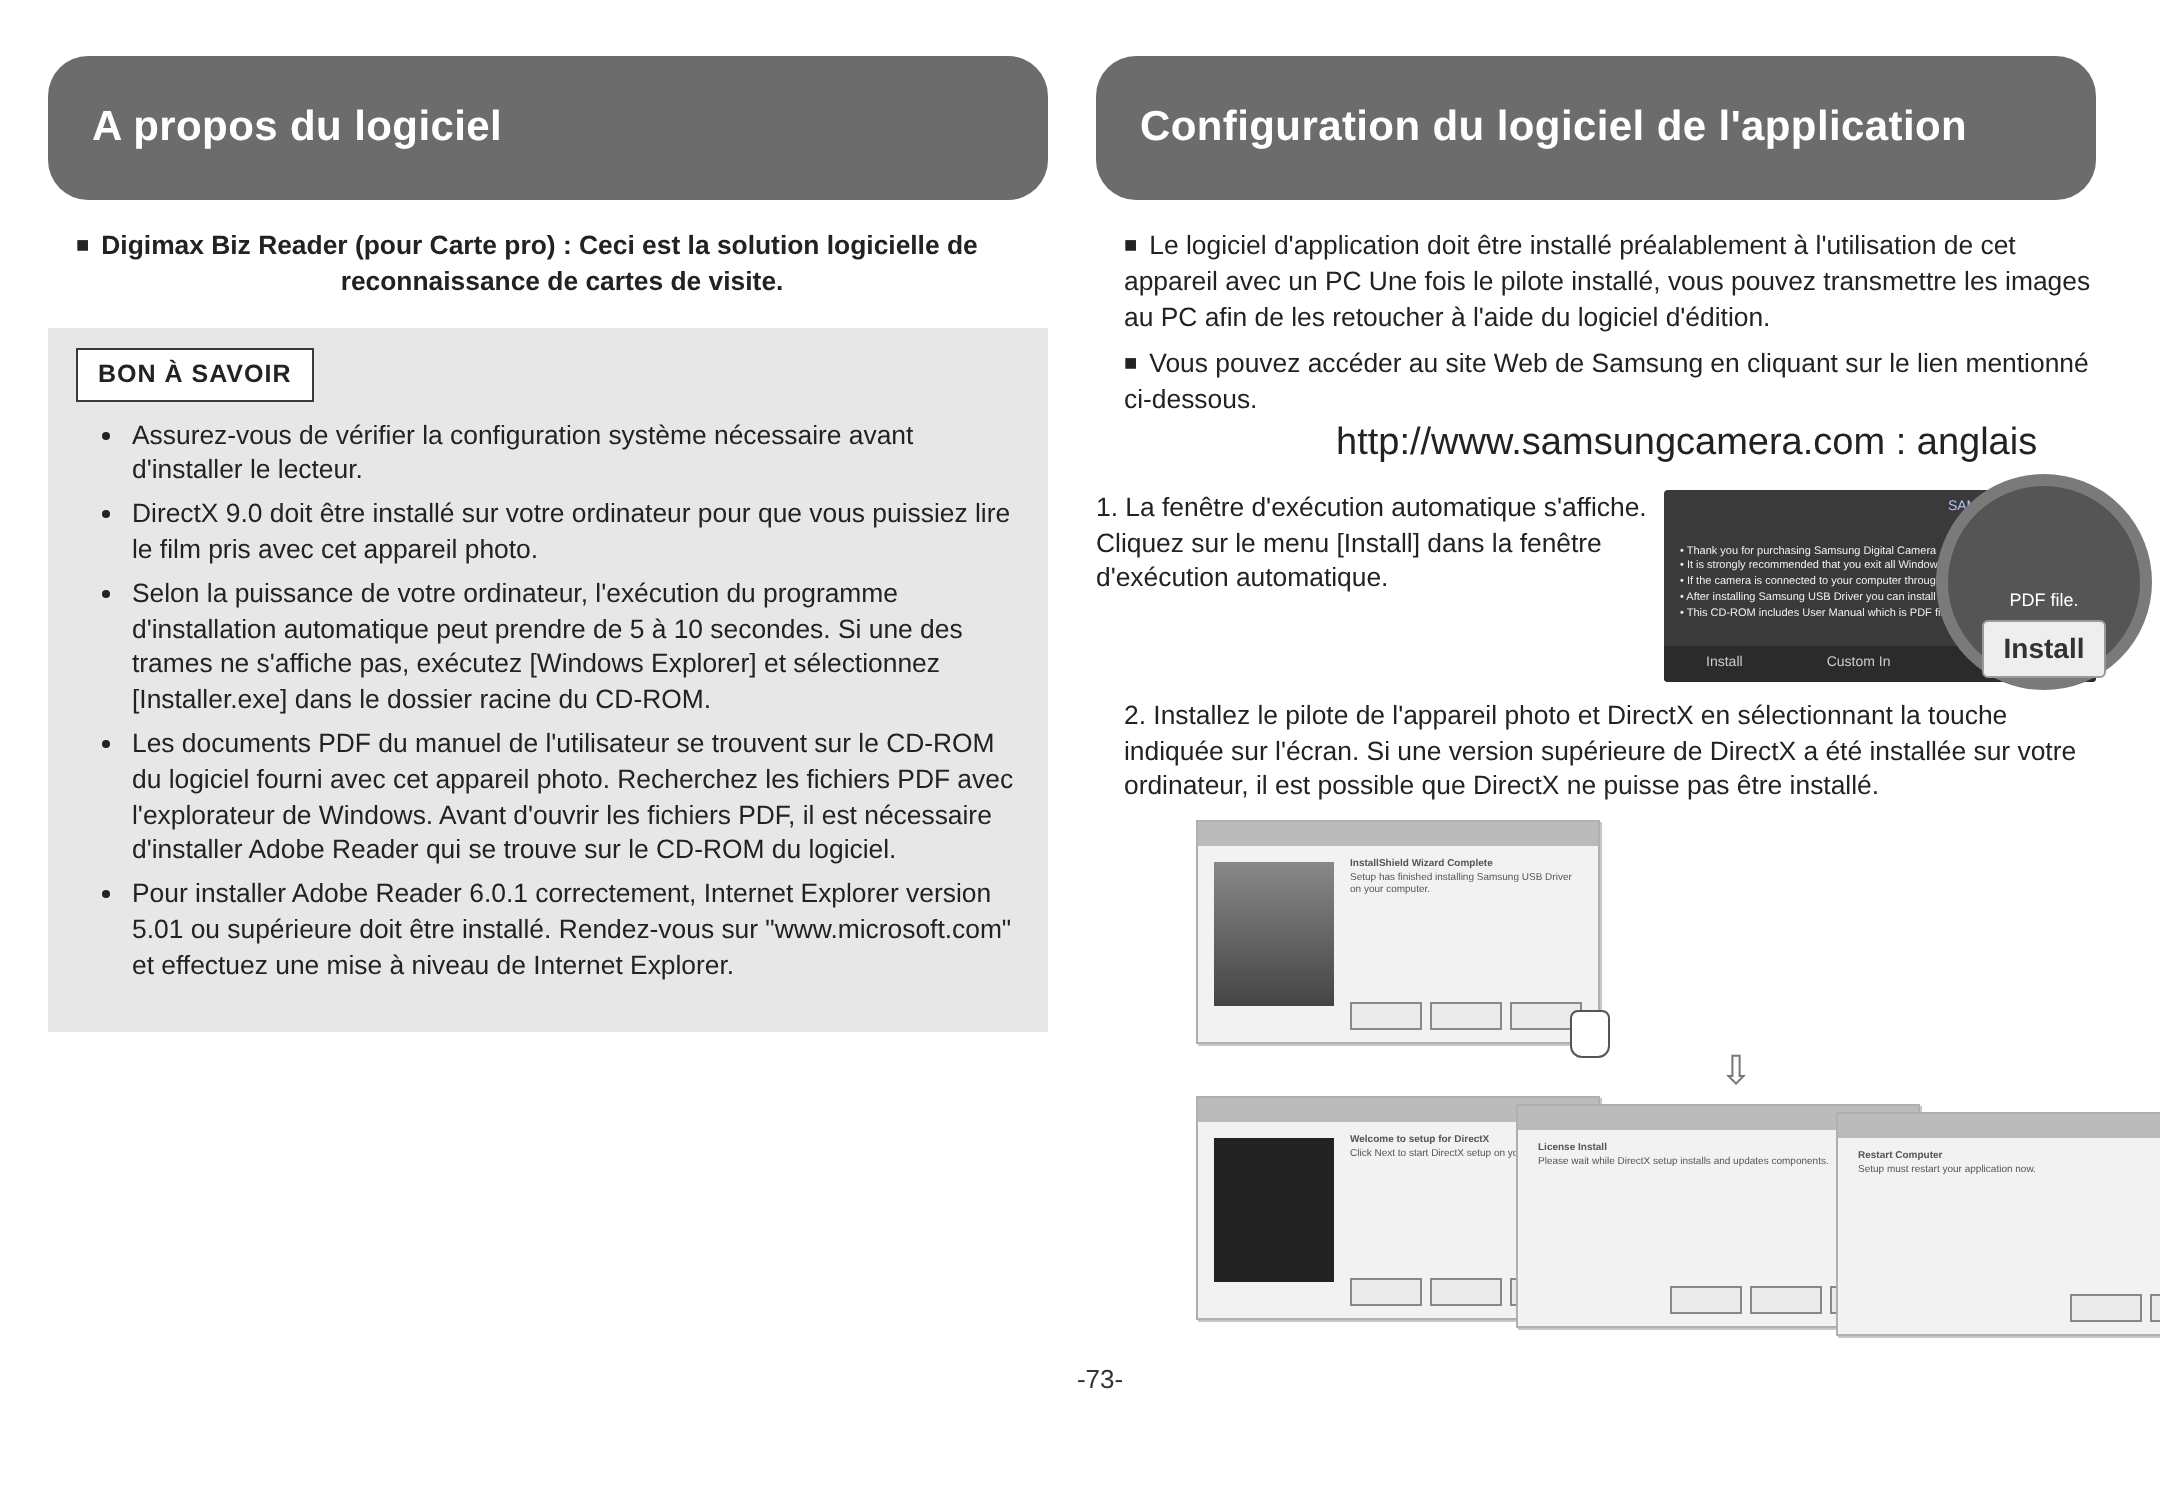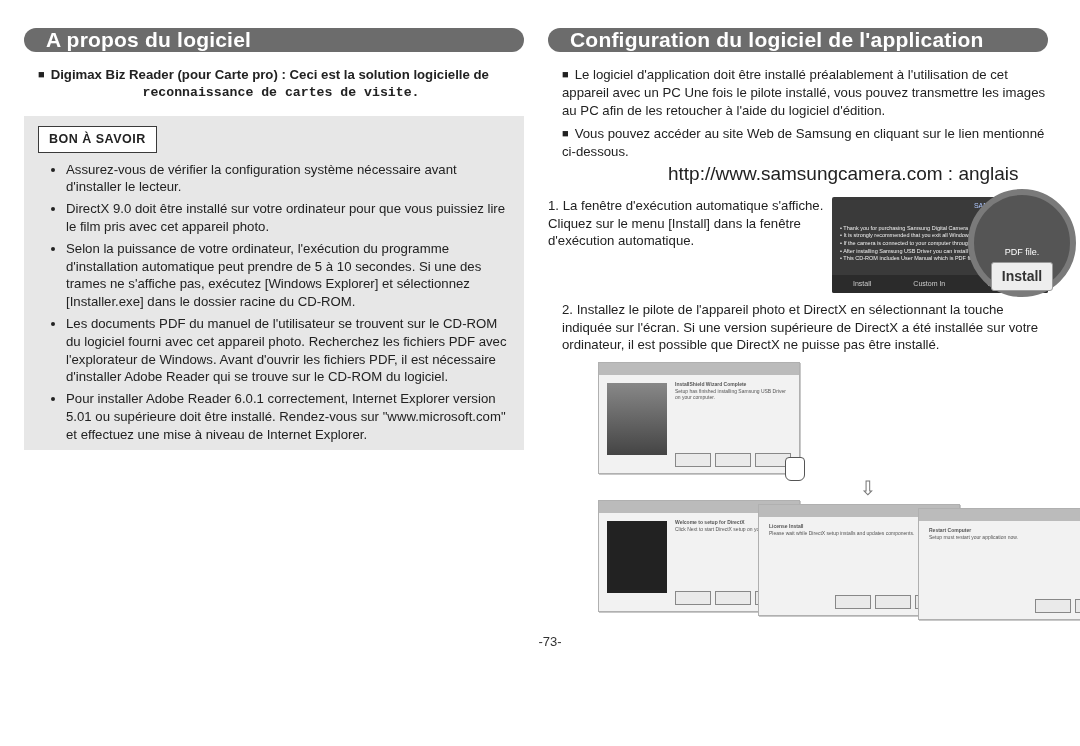--- a/index.html
+++ b/index.html
@@ -20,21 +20,21 @@
   }
   .col {
     width: 500px;
     box-sizing: border-box;
   }
   .title-pill {
     background: #6c6c6c;
     color: #fff;
     font-weight: bold;
     font-size: 21px;
-    padding: 0 22px;
+    padding: 24px 22px;
     border-radius: 20px;
     margin-bottom: 14px;
     letter-spacing: 0.2px;
     display: block;
   }
   .title-pill.right {
     text-align: left;
   }
   .body {
     font-size: 13.2px;
@@ -50,21 +50,21 @@
     position: relative;
     top: -1px;
   }
   .sub {
     padding-left: 20px;
     margin-bottom: 6px;
   }
   .bon-box {
     background: #e7e7e7;
     margin-top: 14px;
-    padding: 10px 14px 2px 14px;
+    padding: 10px 14px 20px 14px;
   }
   .bon-label {
     display: inline-block;
     border: 1px solid #3a3a3a;
     background: #fff;
     font-weight: bold;
     font-size: 12.5px;
     padding: 4px 10px;
     margin-bottom: 8px;
     letter-spacing: 0.5px;
@@ -246,21 +246,21 @@
 <body>
 
 <div class="page">
 
   <div class="col">
     <div class="title-pill">A propos du logiciel</div>
 
     <div class="body">
       <div class="indent">
         <span class="square-bullet bold">Digimax Biz Reader (pour Carte pro) : Ceci est la solution logicielle de</span>
-        <div class="bold" style="text-align:center; padding-left:0;font-family:Liberation Mono, monospace;">reconnaissance de cartes de visite.</div>
+        <div class="bold" style="text-align:center; padding-left:0;">reconnaissance de cartes de visite.</div>
       </div>
 
       <div class="bon-box">
         <div class="bon-label">BON À SAVOIR</div>
         <ul class="dots">
           <li>Assurez-vous de vérifier la configuration système nécessaire avant d'installer le lecteur.</li>
           <li>DirectX 9.0 doit être installé sur votre ordinateur pour que vous puissiez lire le film pris avec cet appareil photo.</li>
           <li>Selon la puissance de votre ordinateur, l'exécution du programme d'installation automatique peut prendre de 5 à 10 secondes. Si une des trames ne s'affiche pas, exécutez [Windows Explorer] et sélectionnez [Installer.exe] dans le dossier racine du CD-ROM.</li>
           <li>Les documents PDF du manuel de l'utilisateur se trouvent sur le CD-ROM du logiciel fourni avec cet appareil photo. Recherchez les fichiers PDF avec l'explorateur de Windows. Avant d'ouvrir les fichiers PDF, il est nécessaire d'installer Adobe Reader qui se trouve sur le CD-ROM du logiciel.</li>
           <li>Pour installer Adobe Reader 6.0.1 correctement, Internet Explorer version 5.01 ou supérieure doit être installé. Rendez-vous sur "www.microsoft.com" et effectuez une mise à niveau de Internet Explorer.</li>

